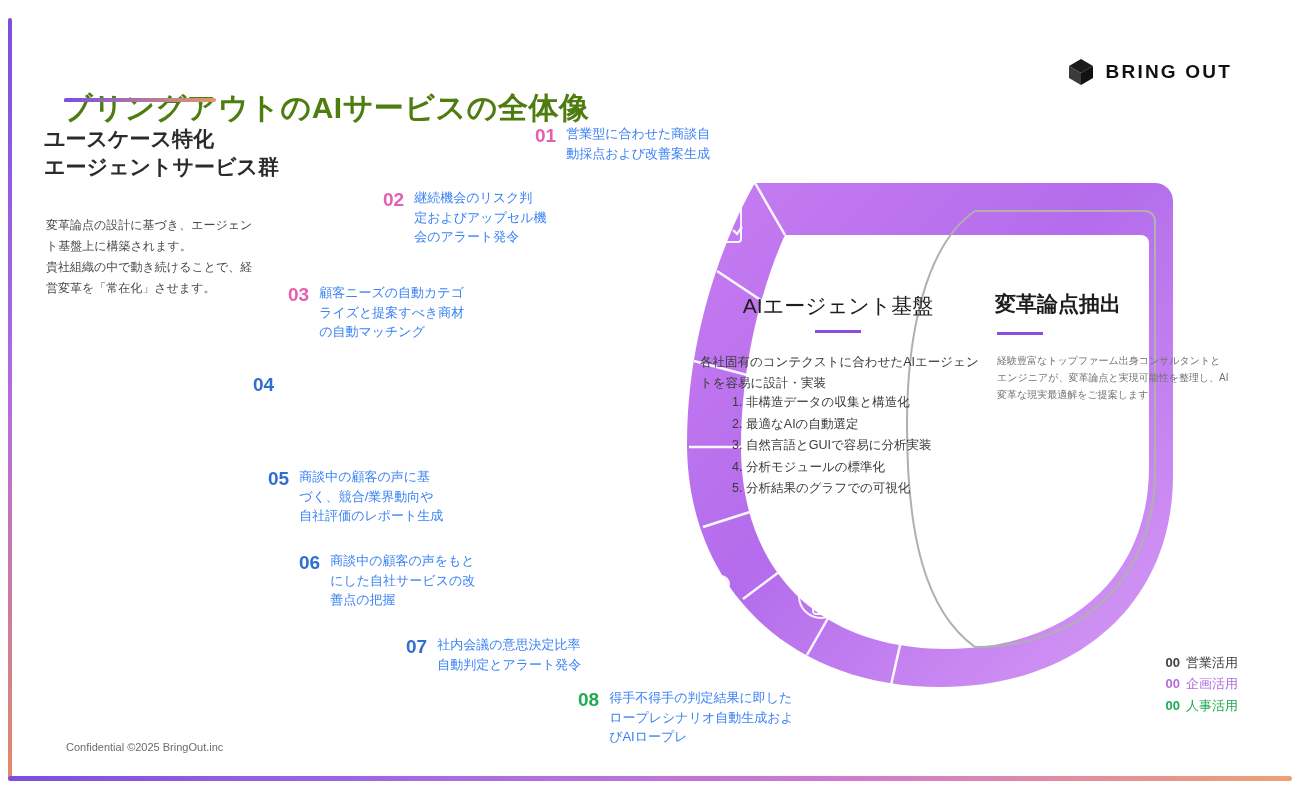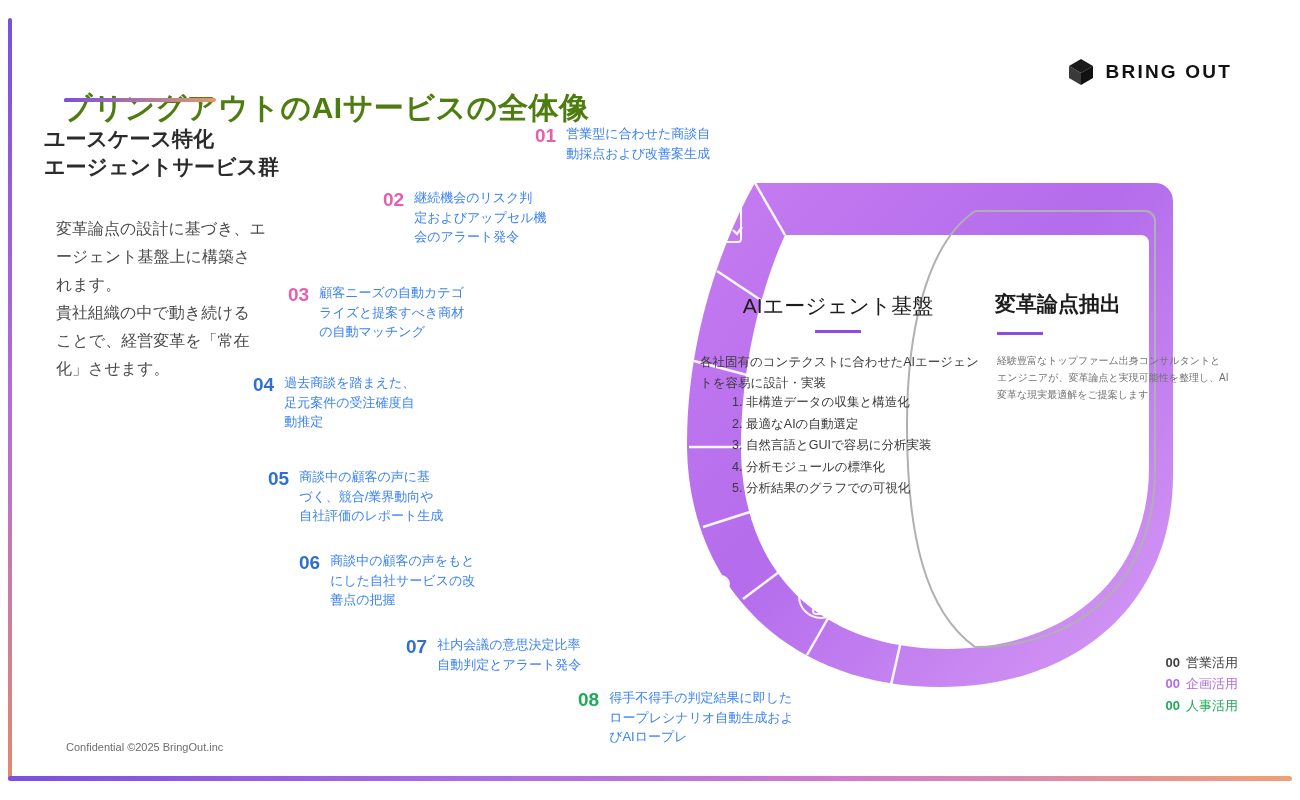--- a/index.html
+++ b/index.html
@@ -9,21 +9,21 @@
   .frame-bottom{position:absolute;left:8px;top:776px;width:1284px;height:5px;background:linear-gradient(90deg,#7a4fe0 0%,#a96ce4 35%,#d07ad0 65%,#f0a074 100%);border-radius:3px;}
 
   .title{position:absolute;left:62px;top:44px;font-size:30px;font-weight:700;color:#4d7c0f;letter-spacing:.5px;margin-top:44px;}
   .title-underline{position:absolute;left:64px;top:98px;width:152px;height:4px;background:linear-gradient(90deg,#7a4fe0,#e09a6a);border-radius:2px;}
 
   .logo{position:absolute;right:68px;top:58px;display:flex;align-items:center;gap:12px;}
   .logo-mark{width:26px;height:28px;position:relative;}
   .logo-text{font-size:19px;font-weight:800;letter-spacing:2.2px;color:#111;}
 
   .lead-title{position:absolute;left:44px;top:125px;width:290px;font-size:21px;font-weight:700;color:#2b2b2b;line-height:1.35;}
-  .lead-body{position:absolute;left:56px;top:215px;width:210px;font-size:16px;color:#4a4a4a;line-height:1.75;font-family:Liberation Serif, serif;}
+  .lead-body{position:absolute;left:46px;top:215px;width:210px;font-size:12px;color:#4a4a4a;line-height:1.75;font-family:Liberation Serif, serif;}
 
   
   .swoosh{position:absolute;left:455px;top:175px;width:760px;height:520px;}
   .hub-title{position:absolute;left:718px;top:292px;width:240px;text-align:center;font-size:21px;font-weight:400;color:#1d1d1d;}
   .hub-rule{position:absolute;left:815px;top:330px;width:46px;height:3px;background:#8a4fe0;}
   .hub-body{position:absolute;left:700px;top:352px;width:280px;font-size:12.5px;color:#3b3b3b;line-height:1.7;}
   .hub-list{position:absolute;left:726px;top:392px;width:250px;font-size:12.5px;color:#3b3b3b;line-height:1.72;margin:0;padding-left:20px;}
   .hub-list li{margin:0;}
 
   .right-title{position:absolute;left:995px;top:290px;width:240px;font-size:21px;font-weight:700;color:#1d1d1d;}
@@ -236,23 +236,20 @@
 
   <div class="step" style="left:288px;top:283px;width:260px;">
     <span class="num" style="color: rgb(229, 95, 176);">03</span>
     <span class="txt" style="white-space:pre-line;">顧客ニーズの自動カテゴ
 ライズと提案すべき商材
 の自動マッチング</span>
   </div>
 
   <div class="step" style="left:253px;top:373px;width:250px;">
     <span class="num" style="color: rgb(47, 111, 208);">04</span>
-    <span class="txt" style="white-space:pre-line;">過去商談を踏まえた、
-足元案件の受注確度自
-動推定</span>
   </div>
 
   <div class="step" style="left:268px;top:467px;width:250px;">
     <span class="num" style="color: rgb(47, 111, 208);">05</span>
     <span class="txt" style="white-space:pre-line;">商談中の顧客の声に基
 づく、競合/業界動向や
 自社評価のレポート生成</span>
   </div>
 
   <div class="step" style="left:299px;top:551px;width:250px;">

